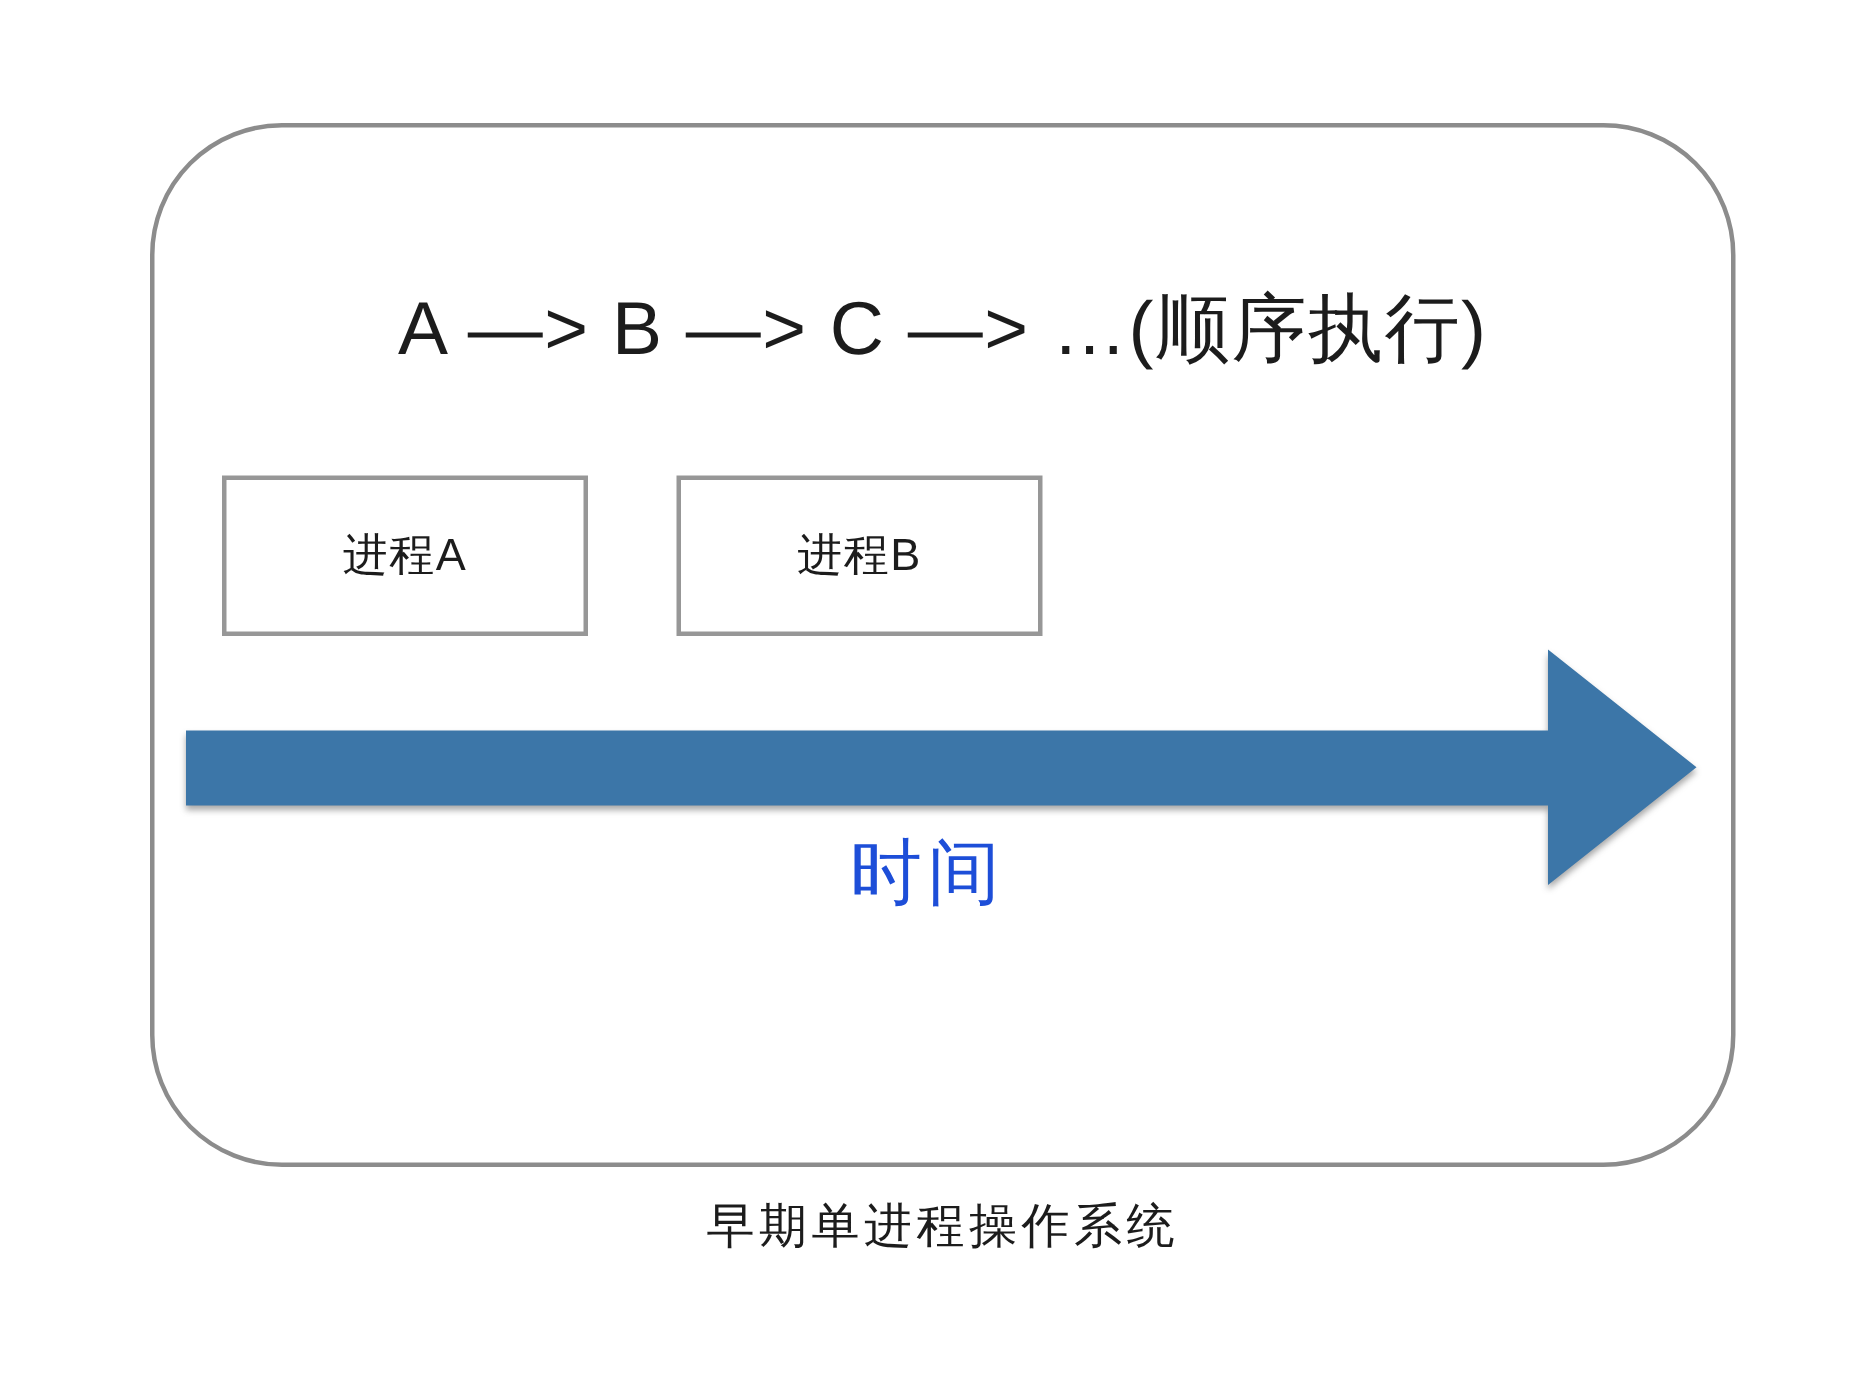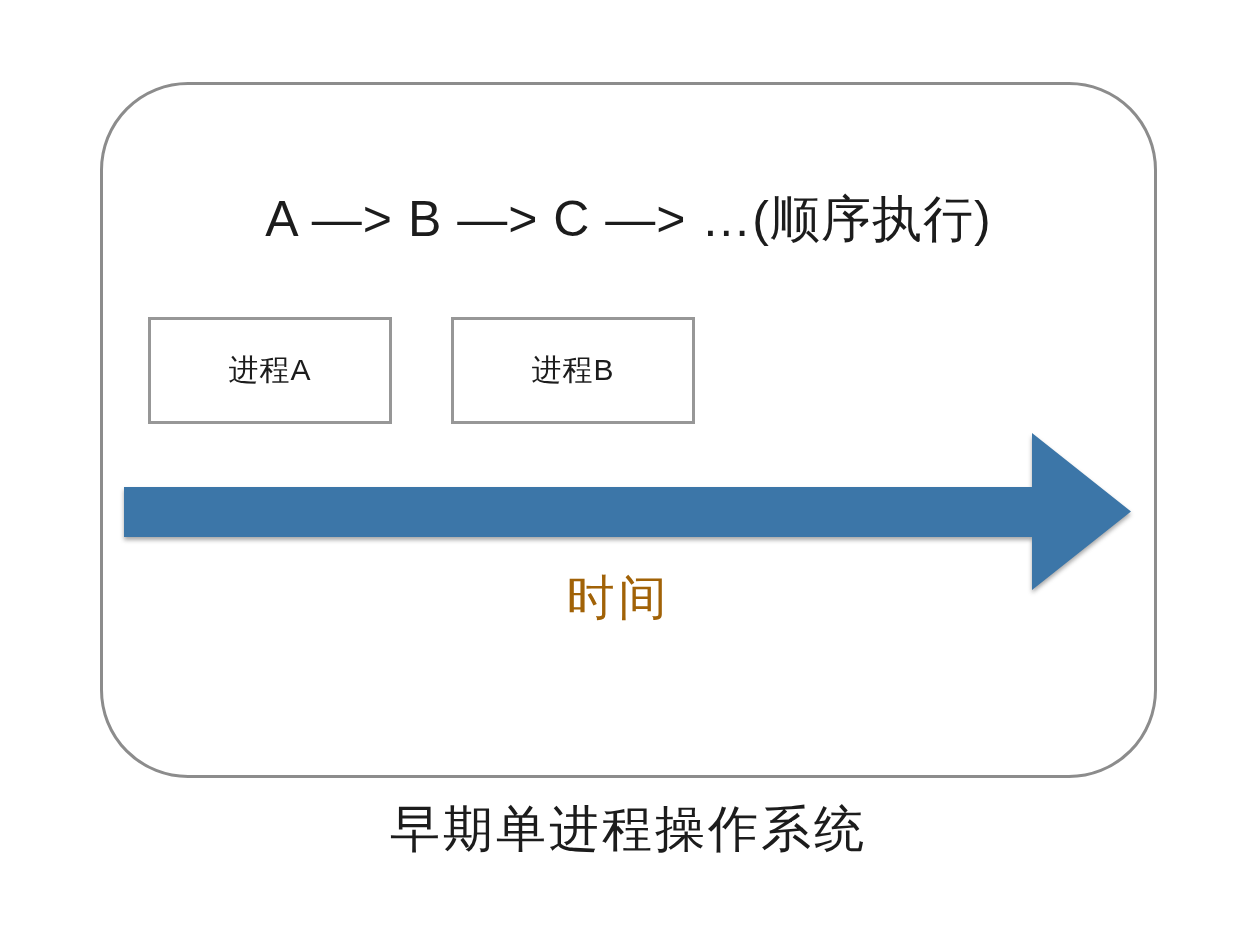--- a/index.html
+++ b/index.html
@@ -62,34 +62,34 @@
     position: absolute;
     left: 120px;
     top: 425px;
     width: 1020px;
     height: 175px;
     filter: drop-shadow(0px 3px 2px rgba(60,60,60,0.45));
   }
   .arrow-label {
     position: absolute;
     left: 90px;
-    top: 566px;
+    top: 550px;
     width: 1057px;
     text-align: center;
     font-size: 48px;
-    color: #a16207;
+    color: #1d4ed8;
     letter-spacing: 4px;
   }
   .caption {
     position: absolute;
     left: 100px;
     top: 796px;
     width: 1057px;
     text-align: center;
-    font-size: 50px;
+    font-size: 32px;
     color: #1c1c1c;
     letter-spacing: 3px;
     white-space: nowrap;
   }
 </style>
 </head>
 <body>
 
 <div class="canvas">
 

